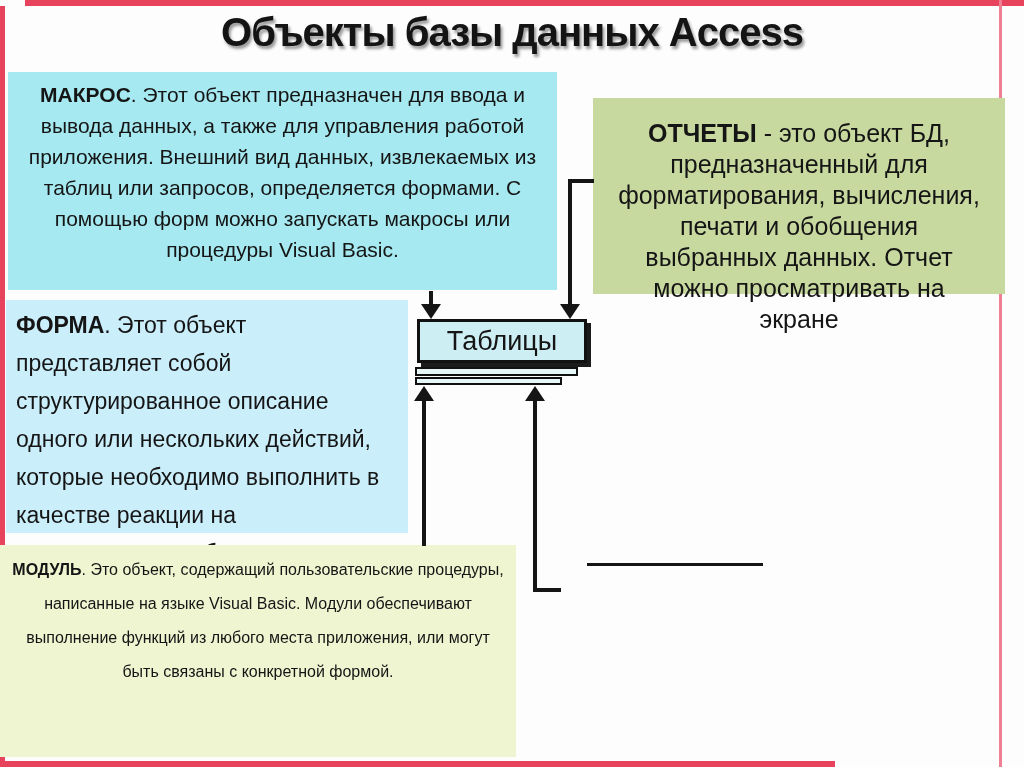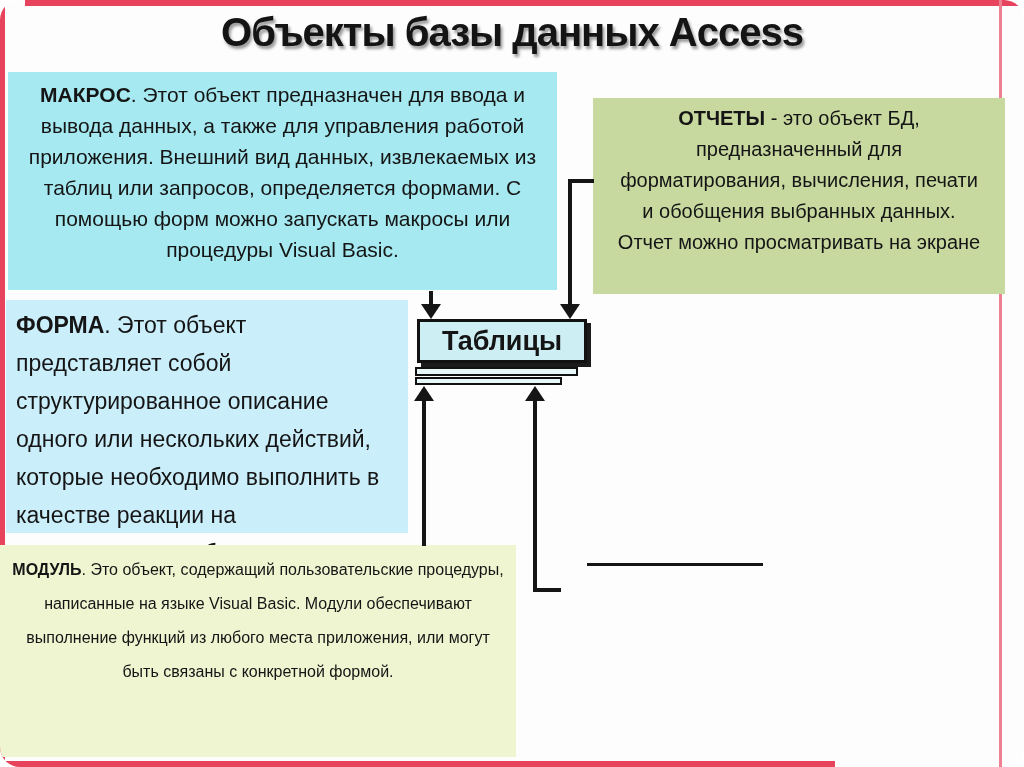--- a/index.html
+++ b/index.html
@@ -3,21 +3,20 @@
 <meta charset="utf-8">
 <style>
   html,body{margin:0;padding:0;background:#ffffff;}
   #slide{
     position:relative;
     width:1024px;height:767px;
     background:#fdfdfd;
     overflow:hidden;
     font-family:"Liberation Sans", sans-serif;
     color:#151515;
-    border-radius:20px;
   }
   
   .frame{position:absolute;z-index:0;}
   #frame-top{left:25px;top:0;width:999px;height:6px;background:#e8435c;}
   #frame-left{left:0;top:6px;width:5px;height:761px;background:#e8435c;}
   #frame-bottom{left:0;top:761px;width:835px;height:6px;background:#e8435c;}
   #frame-right{left:999px;top:0;width:3px;height:767px;background:#ef7f93;}
 
   
   #title{
@@ -34,22 +33,22 @@
   .dbox .lead{font-weight:bold;}
   #box-forma{
     left:8px;top:72px;width:549px;height:218px;
     background:#a6e9f1;
     font-size:21px;line-height:31px;
     padding:7px 14px;
   }
   #box-otchety{
     left:593px;top:98px;width:412px;height:196px;
     background:#c8d9a0;
-    font-size:20px;line-height:31px;
-    padding:5px 22px;
+    font-size:25px;line-height:31px;
+    padding:20px 22px;
   }
   #box-makros{
     left:6px;top:300px;width:402px;height:233px;
     background:#cbeefb;
     font-size:23px;line-height:38px;
     padding:6px 10px;
     text-align:left;
   }
   #box-zapros{
     left:583px;top:336px;width:432px;height:219px;
@@ -73,21 +72,21 @@
   
   #tables-box{
     position:absolute;left:417px;top:319px;width:170px;height:44px;
     background:#cdeef3;
     border:3px solid #111;
     box-shadow:4px 4px 0 #1b1b1b;
     z-index:3;
     display:flex;align-items:center;justify-content:center;
     box-sizing:border-box;
   }
-  #tables-label{font-size:27px;font-weight:bold;color:#151515;}
+  #tables-label{font-size:27px;font-weight:normal;color:#151515;}
   .sheet{
     position:absolute;z-index:3;box-sizing:border-box;
     background:#e8f7f8;border:2px solid #111;
   }
   #sheet-1{left:415px;top:367px;width:163px;height:9px;}
   #sheet-2{left:415px;top:377px;width:147px;height:8px;}
 
   
   .cline{position:absolute;background:#151515;z-index:2;}
   .ahead-down{

